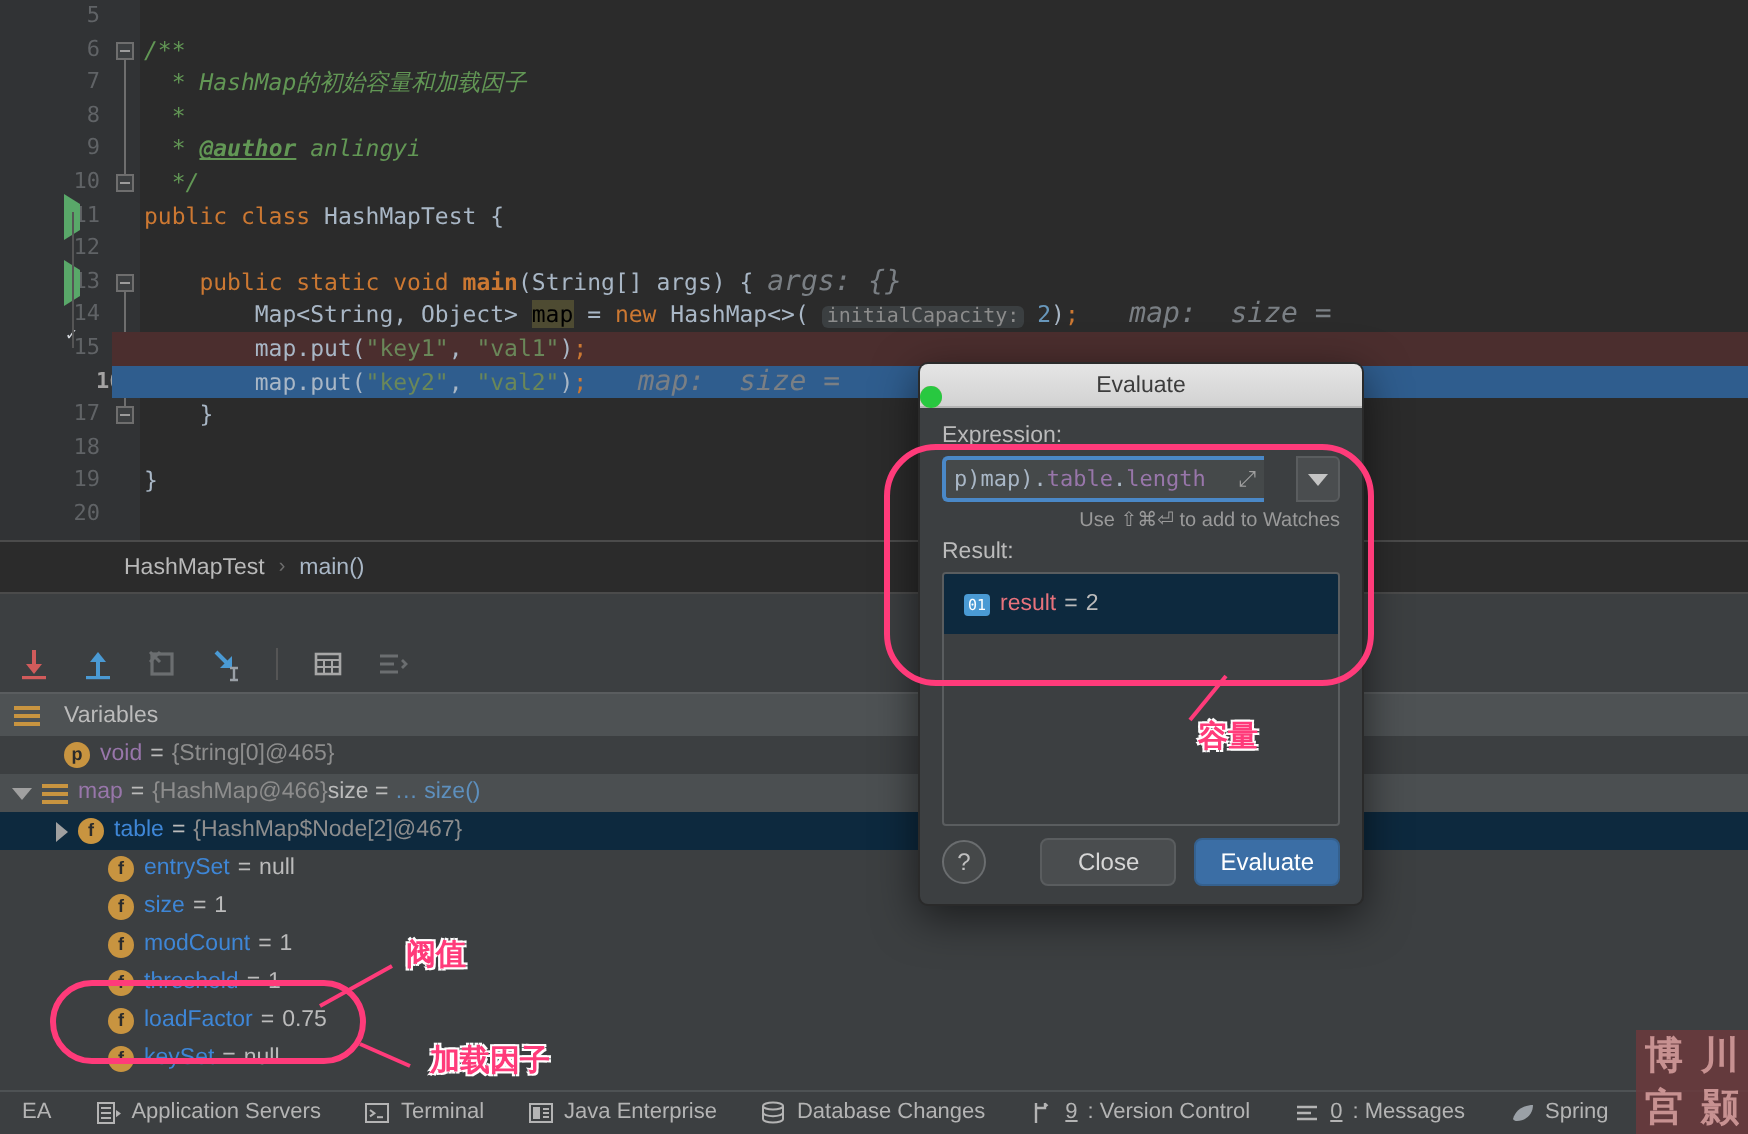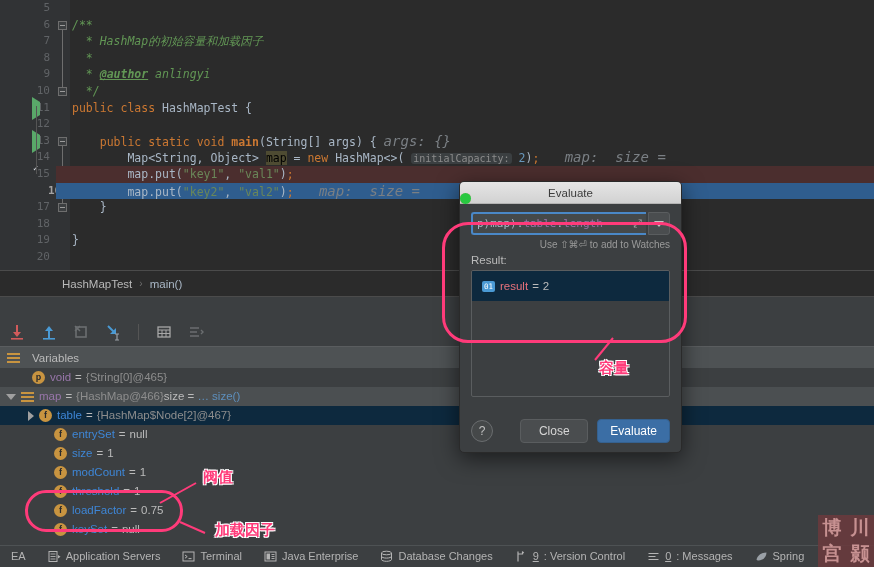--- a/index.html
+++ b/index.html
@@ -171,21 +171,21 @@
   .dot { width: 11px; height: 11px; border-radius: 50%; }
   .dot-r { background: #ff5f57; }
   .dot-y { background: #cfcfcf; }
   .dot-g { background: #28c840; }
   .dlg-title span {
     position: absolute; left: 0; right: 0; text-align: center;
     font-size: 11.5px; color: #3c3c3c;
   }
   .dlg-body { padding: 8px 11px 0 11px; }
   .lbl { font-size: 11.5px; color: #bbbbbb; margin-bottom: 4px; }
-  .expr-row { display: flex; align-items: center; gap: 2px; }
+  .expr-row { display: flex; align-items: center; gap: 16px; }
   .expr-input {
     flex: 1; height: 23px; background: #45494a;
     border: 2px solid #4a88c7; border-right: none;
     border-radius: 3px 0 0 3px; display: flex; align-items: center;
     padding: 0 4px; font-family: "DejaVu Sans Mono", monospace; font-size: 11px;
     overflow: hidden; position: relative;
   }
   .expand-ico {
     position: absolute; right: 4px; color: #a0a0a0; font-size: 11px;
   }
@@ -452,20 +452,21 @@
   <div class="dlg">
     <div class="dlg-title">
       <div class="tl-dots">
         <span class="dot dot-r"></span>
         <span class="dot dot-y"></span>
         <span class="dot dot-g"></span>
       </div>
       <span>Evaluate</span>
     </div>
     <div class="dlg-body">
+      <div class="lbl">Expression:</div>
       <div class="expr-row">
         <div class="expr-input">
           <span id="exprtext"><span class="nm">p)map)</span><span class="nm">.</span><span class="v-name">table</span><span class="nm">.</span><span class="v-name">length</span></span>
           <span class="expand-ico">⤢</span>
         </div>
         <div class="expr-drop">
           <span class="caret-d"></span>
         </div>
       </div>
       <div class="hintline">Use ⇧⌘⏎ to add to Watches</div>

